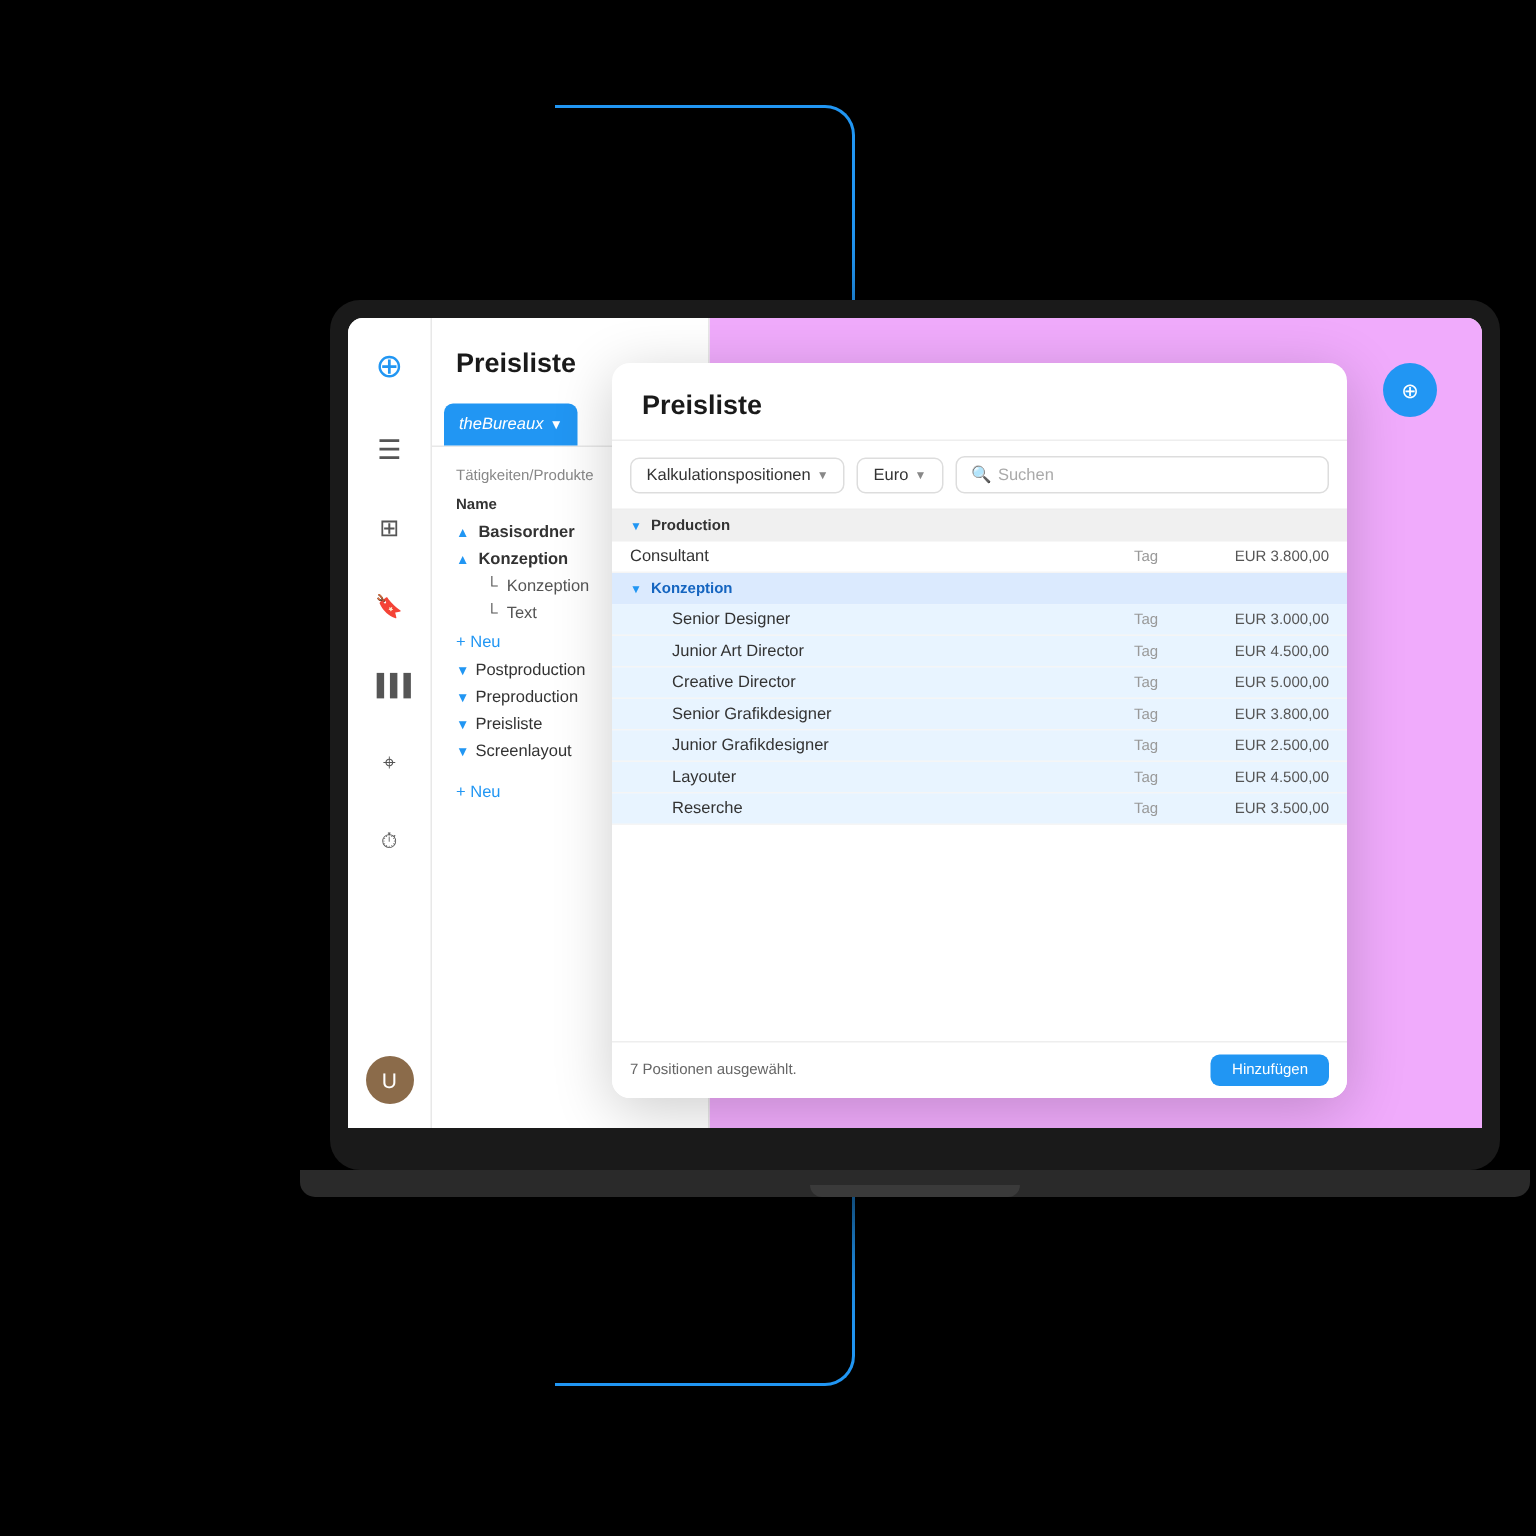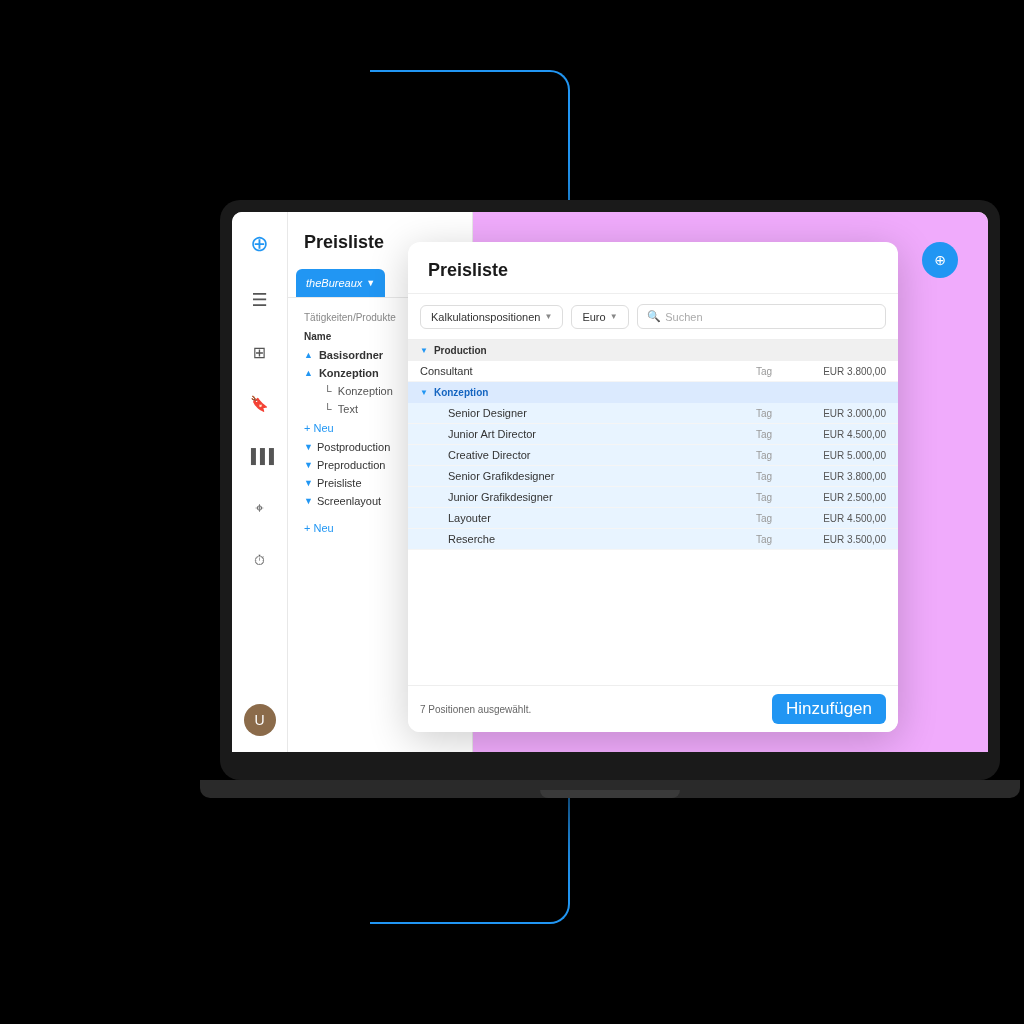--- a/index.html
+++ b/index.html
@@ -335,21 +335,21 @@
     .footer-count {
       font-size: 10px;
       color: #666;
     }
     .footer-btn {
       background: #2196F3;
       color: #fff;
       border: none;
       border-radius: 6px;
       padding: 5px 14px;
-      font-size: 17px;
+      font-size: 10px;
       cursor: pointer;
       text-align: right;
     }
 
     
     .modal-top-icon {
       position: absolute;
       top: 30px;
       right: 30px;
       width: 36px;

